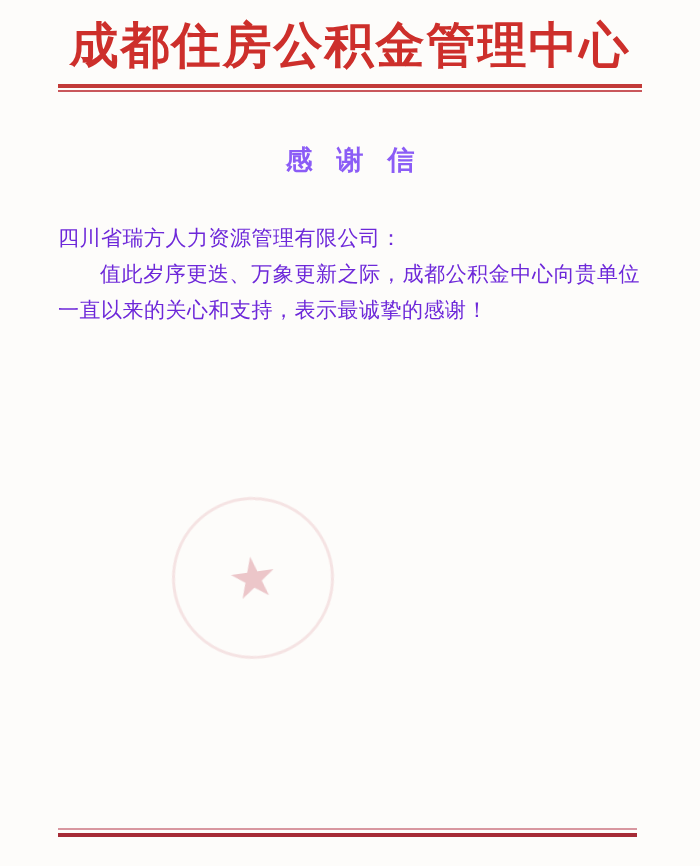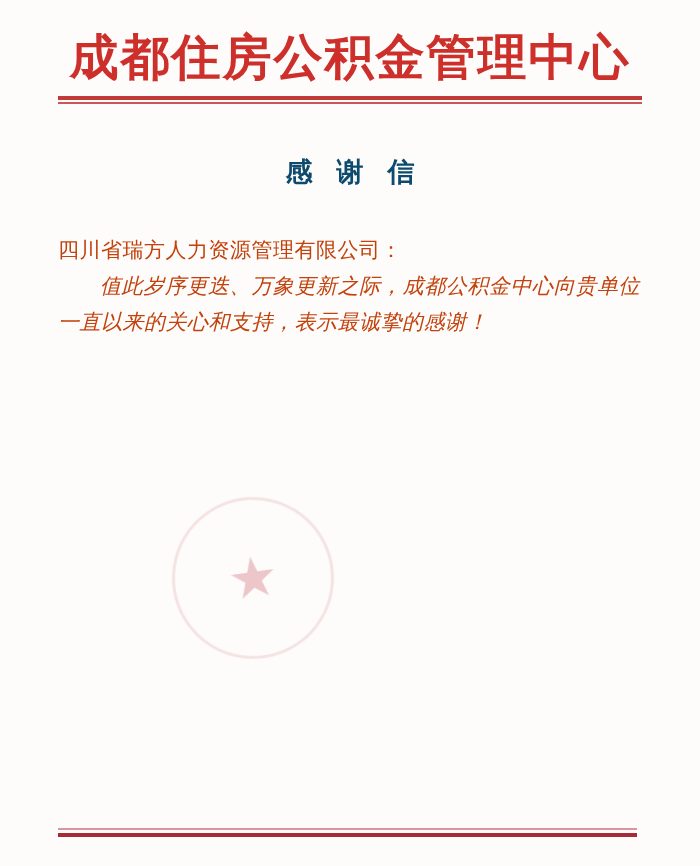--- a/index.html
+++ b/index.html
@@ -11,66 +11,65 @@
     position: relative;
     width: 700px;
     height: 866px;
     margin: 0 auto;
     background: #fdfcfa;
     overflow: hidden;
     font-family: "DejaVu Serif", "Liberation Serif", serif;
   }
   
   .letterhead {
-    padding-top: 24px;
+    padding-top: 12px;
   }
   .org-name {
     margin: 0;
     color: #cd2f2b;
     font-size: 49px;
     font-weight: 700;
     text-align: center;
     letter-spacing: 2px;
     line-height: 1.35;
     white-space: nowrap;
   }
   .head-rule {
     margin: 6px 58px 0 58px;
     height: 2px;                      
     border-top: 4px solid #c23a38;    
     border-bottom: 2px solid #c9575b; 
   }
   
   .letter-title {
     margin: 50px 0 0 0;
-    color: #0c4a6e;
+    color: #8b5cf6;
     font-size: 27px;
     font-weight: 600;
     text-align: center;
     letter-spacing: 24px;
     padding-left: 24px; 
     line-height: 36px;
   }
   
   .letter-body {
     margin: 42px 60px 0 58px;
-    color: #c2410c;
+    color: #6d28d9;
     font-size: 21px;
     line-height: 36px;
     text-align: justify;
     letter-spacing: 0.5px;
   }
   .salutation {
     margin: 0;
     text-indent: 0;
   }
   .para {
     margin: 0;
     text-indent: 2em;
-    font-style: italic;
   }
   
   .stamp {
     position: absolute;
     left: 172px;
     top: 497px;
     width: 156px;
     height: 156px;
     border-radius: 50%;
     border: 3px solid rgba(199, 77, 88, 0.14);

